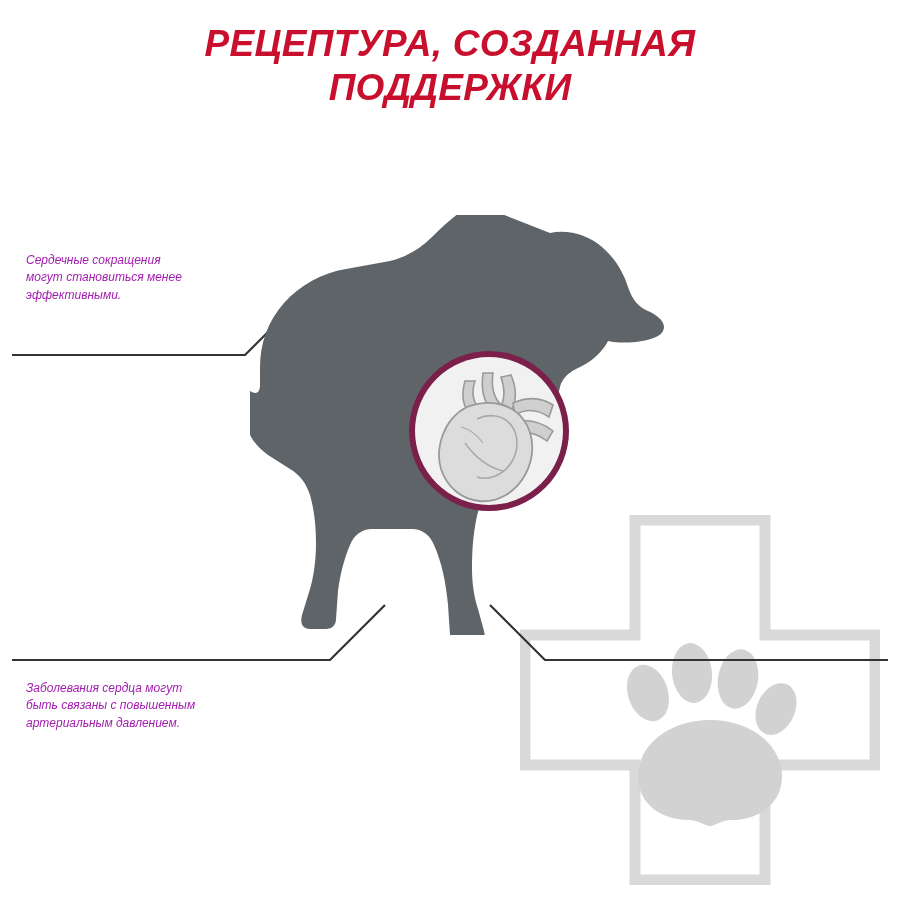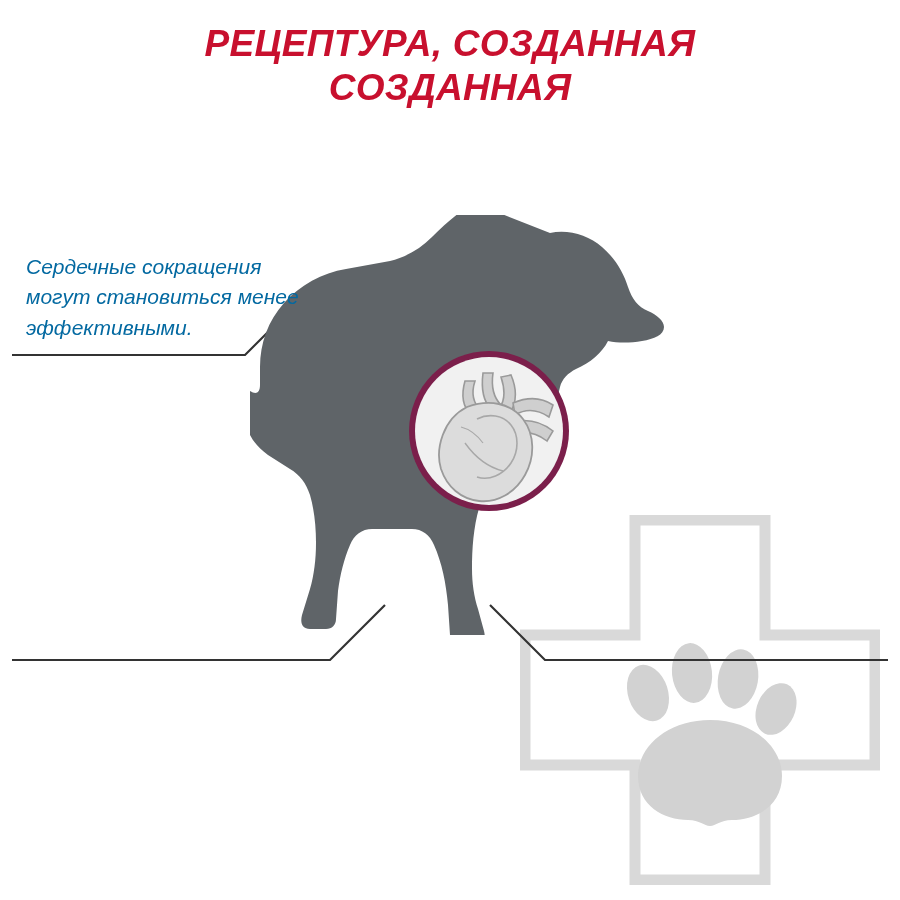--- a/index.html
+++ b/index.html
@@ -38,22 +38,22 @@
     position: absolute;
     left: 520px;
     top: 515px;
     width: 360px;
     height: 370px;
   }
 
   
   .callout {
     position: absolute;
-    color: #0369a1;
-    font-size: 21px;
+    color: #a21caf;
+    font-size: 12px;
     line-height: 1.45;
     white-space: pre-line;
   }
   .callout-tl { left: 26px; top: 252px; width: 300px; text-align: left; }
   .callout-bl { left: 26px; top: 680px; width: 330px; text-align: left; }
   .callout-r  { right: 26px; top: 530px; width: 300px; text-align: right; }
 
   
   .lines { position: absolute; left: 0; top: 0; width: 900px; height: 900px; }
 
@@ -69,21 +69,21 @@
     height: 168px;
   }
 </style>
 </head>
 <body>
 
 <div id="stage">
 
   <div class="title">
     <span class="tline">РЕЦЕПТУРА, СОЗДАННАЯ</span>
-    <span class="tline">СОЗДАННАЯ</span>
+    <span class="tline">ПОДДЕРЖКИ</span>
   </div>
 
   <div class="watermark">
     <svg viewBox="0 0 360 370" width="360" height="370" xmlns="http://www.w3.org/2000/svg">
 
       <path d="M115 5 H245 V120 H355 V250 H245 V365 H115 V250 H5 V120 H115 Z" fill="none" stroke="#d9d9d9" stroke-width="11"></path>
 
       <g fill="#d2d2d2">
         <ellipse cx="128" cy="178" rx="20" ry="29" transform="rotate(-18 128 178)"></ellipse>
         <ellipse cx="172" cy="158" rx="20" ry="30" transform="rotate(-6 172 158)"></ellipse>
@@ -153,14 +153,17 @@
         <path d="M72 72 c12 -6 26 -4 34 6 c8 10 8 26 0 38 c-8 12 -22 18 -34 14" fill="none" stroke="#a8a8a8" stroke-width="1.6"></path>
         <path d="M60 96 c10 14 22 24 38 28" fill="none" stroke="#a8a8a8" stroke-width="1.4"></path>
         <path d="M56 80 c8 2 16 8 22 16" fill="none" stroke="#a8a8a8" stroke-width="1.2"></path>
       </g>
     </svg>
   </div>
 
   <div class="callout callout-tl">Сердечные сокращения
 могут становиться менее
 эффективными.</div>
+  <div class="callout callout-bl">Заболевания сердца могут
+быть связаны с повышенным
+артериальным давлением.</div>
 
 </div>
 
 </body></html>

